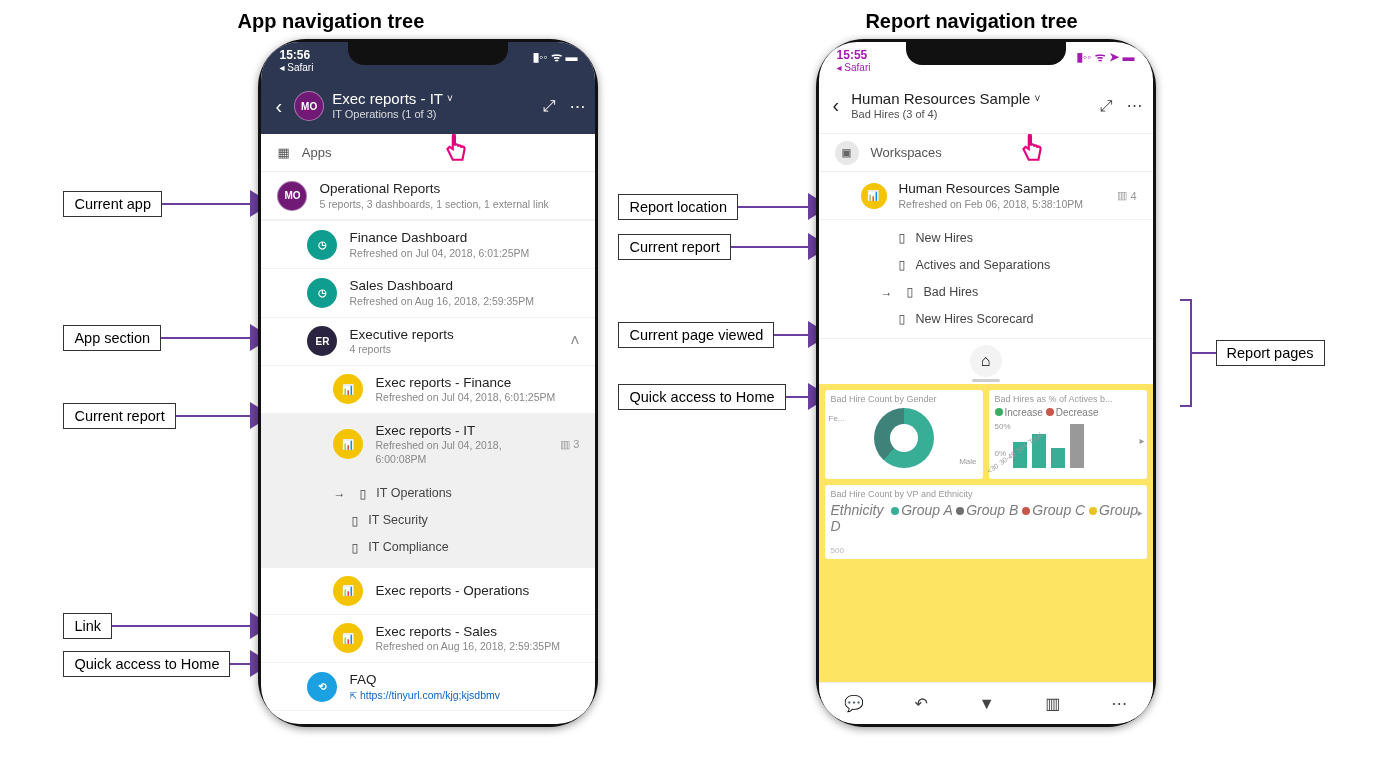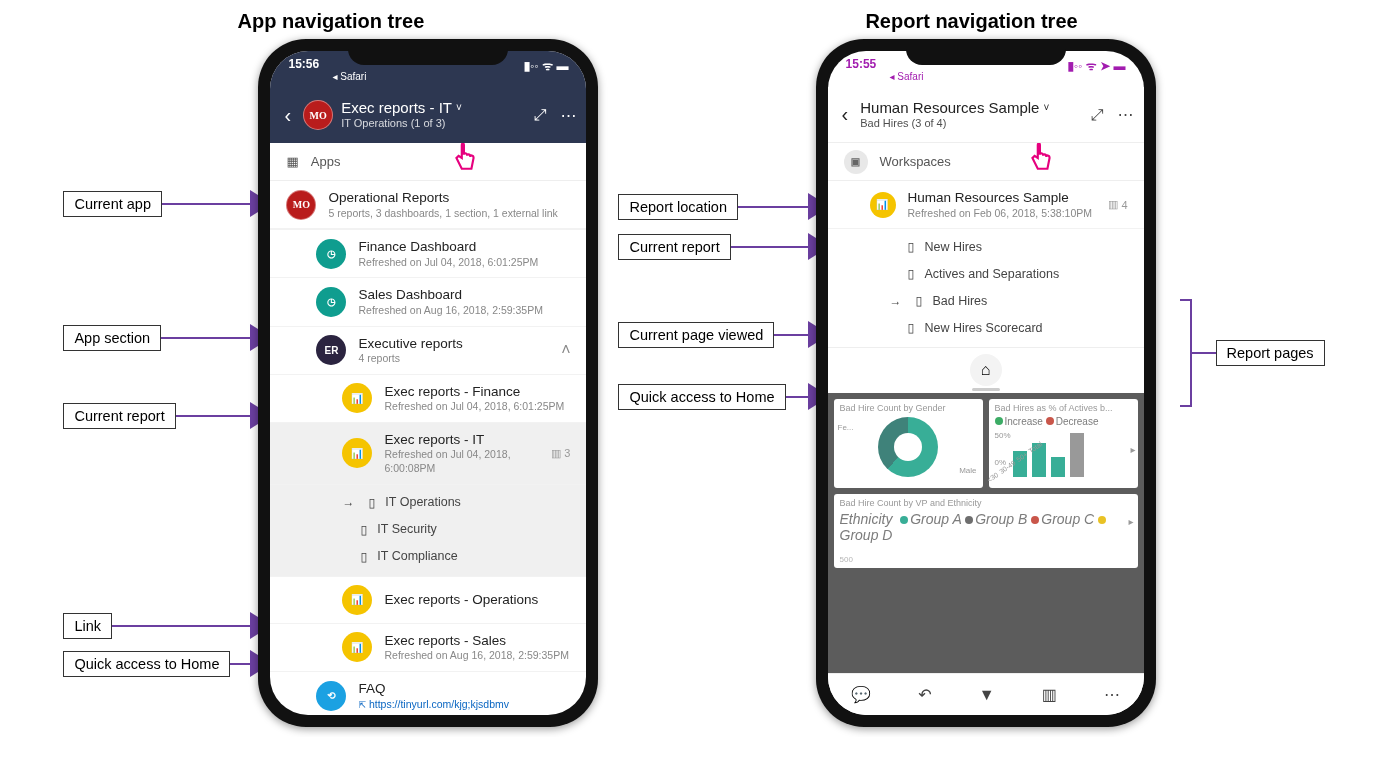--- a/index.html
+++ b/index.html
@@ -3,38 +3,38 @@
 <meta charset="utf-8">
 <style>
   * { box-sizing: border-box; margin: 0; padding: 0; font-family: -apple-system, 'Segoe UI', Arial, sans-serif; }
   body { background: #fff; padding: 10px; }
   .container { display: flex; gap: 20px; justify-content: center; align-items: flex-start; }
   .column { display: flex; flex-direction: column; align-items: center; }
   .col-title { font-weight: 700; font-size: 20px; margin-bottom: 6px; }
   .phone-wrap { display: flex; align-items: flex-start; }
   .phone {
     width: 340px; height: 688px; border-radius: 48px; background: #111;
-    padding: 12px; position: relative; box-shadow: 0 2px 8px rgba(0,0,0,.4);
+    padding: 3px; position: relative; box-shadow: 0 2px 8px rgba(0,0,0,.4);
   }
   .screen {
     width: 100%; height: 100%; border-radius: 38px; background: #fff; overflow: hidden; position: relative;
   }
   .notch {
     position: absolute; top: 0; left: 50%; transform: translateX(-50%);
     width: 160px; height: 26px; background: #111; border-radius: 0 0 16px 16px; z-index: 20;
   }
   .statusbar { height: 36px; display: flex; justify-content: space-between; padding: 6px 18px 0; font-size: 12px; font-weight:600; }
   .statusbar.dark { color:#fff; background:#2d3751;}
   .statusbar.light { color:#a21caf; }
-  .sb-back { font-size:10px; font-weight:400;margin-left:44px; }
+  .sb-back { font-size:10px; font-weight:400; }
   .header-dark { background:#2d3751; color:#fff; height:56px; display:flex; align-items:center; padding:0 10px; gap:8px; }
   .header-light { background:#fff; color:#222; height:56px; display:flex; align-items:center; padding:0 10px; gap:8px; border-bottom:1px solid #eee;}
   .back-chev { font-size:20px; color:inherit; padding:0 4px;}
   .avatar { width:30px; height:30px; border-radius:50%; display:flex; align-items:center; justify-content:center; font-size:10px; font-weight:600; flex-shrink:0;}
-  .av-blue { background:#b91c1c; color:#fff; border:1px solid rgba(255,255,255,.4);font-family:Liberation Serif, serif;}
+  .av-blue { background:#701a75; color:#fff; border:1px solid rgba(255,255,255,.4);}
   .av-teal { background:#0f9d8f; color:#fff;}
   .av-dark { background:#2b2440; color:#fff;}
   .av-yellow { background:#f5c400; color:#222;}
   .av-lblue { background:#1ba1e2; color:#fff;}
   .av-grey { background:#e8e8e8; color:#666;}
   .hdr-text { flex:1; display:flex; flex-direction:column; line-height:1.2;}
   .hdr-title { font-size:15px; font-weight:500; display:flex; align-items:center; gap:4px;}
   .hdr-sub { font-size:11px; opacity:.8;}
   .hdr-actions { display:flex; gap:14px; font-size:16px; align-items:center;}
   .section-header { height:38px; display:flex; align-items:center; gap:12px; padding:0 16px; border-bottom:1px solid #eee; font-size:13px; color:#555;}
@@ -57,21 +57,21 @@
   .cursor-hand { position:absolute; width:26px; height:30px; z-index:30;}
   .cursor-hand svg { width:100%; height:100%; }
   
   .callouts { display:flex; flex-direction:column; padding-top:130px;}
   .callouts.right-side { padding-top:260px; }
   .callout-row { display:flex; align-items:center; }
   .callout-box { border:1px solid #333; padding:4px 10px; font-size:14.5px; background:#fff; white-space:nowrap;}
   .callout-line { height:2px; background:#6b3fa0; flex:1; min-width:20px;}
   .callout-arrow-r::after { content:''; border-left:8px solid #6b3fa0; border-top:5px solid transparent; border-bottom:5px solid transparent;}
   
-  .report-area { background:#404040; pointer-events:none; }
+  .report-area { background:#fde047; pointer-events:none; }
   .mini-tile { background:#fff; border-radius:3px; padding:4px 6px; }
   .mini-title { font-size:9px; color:#888; margin-bottom:3px;}
   .legend-dot { width:8px; height:8px; border-radius:50%; display:inline-block; margin-right:2px;}
   .donut { width:60px; height:60px; border-radius:50%; background:conic-gradient(#16a085 0 62%, #1e6d63 62% 100%); position:relative; margin:4px auto;}
   .donut::after { content:''; position:absolute; inset:16px; background:#fff; border-radius:50%;}
   .bars-mini { display:flex; align-items:flex-end; gap:5px; height:50px; padding-top:6px;}
   .bar-m { width:14px; background:#16a085;}
   .bottom-bar { display:flex; justify-content:space-around; align-items:center; height:42px; border-top:1px solid #eee; background:#fff;}
   .bottom-bar span { font-size:16px; color:#444;}
   

